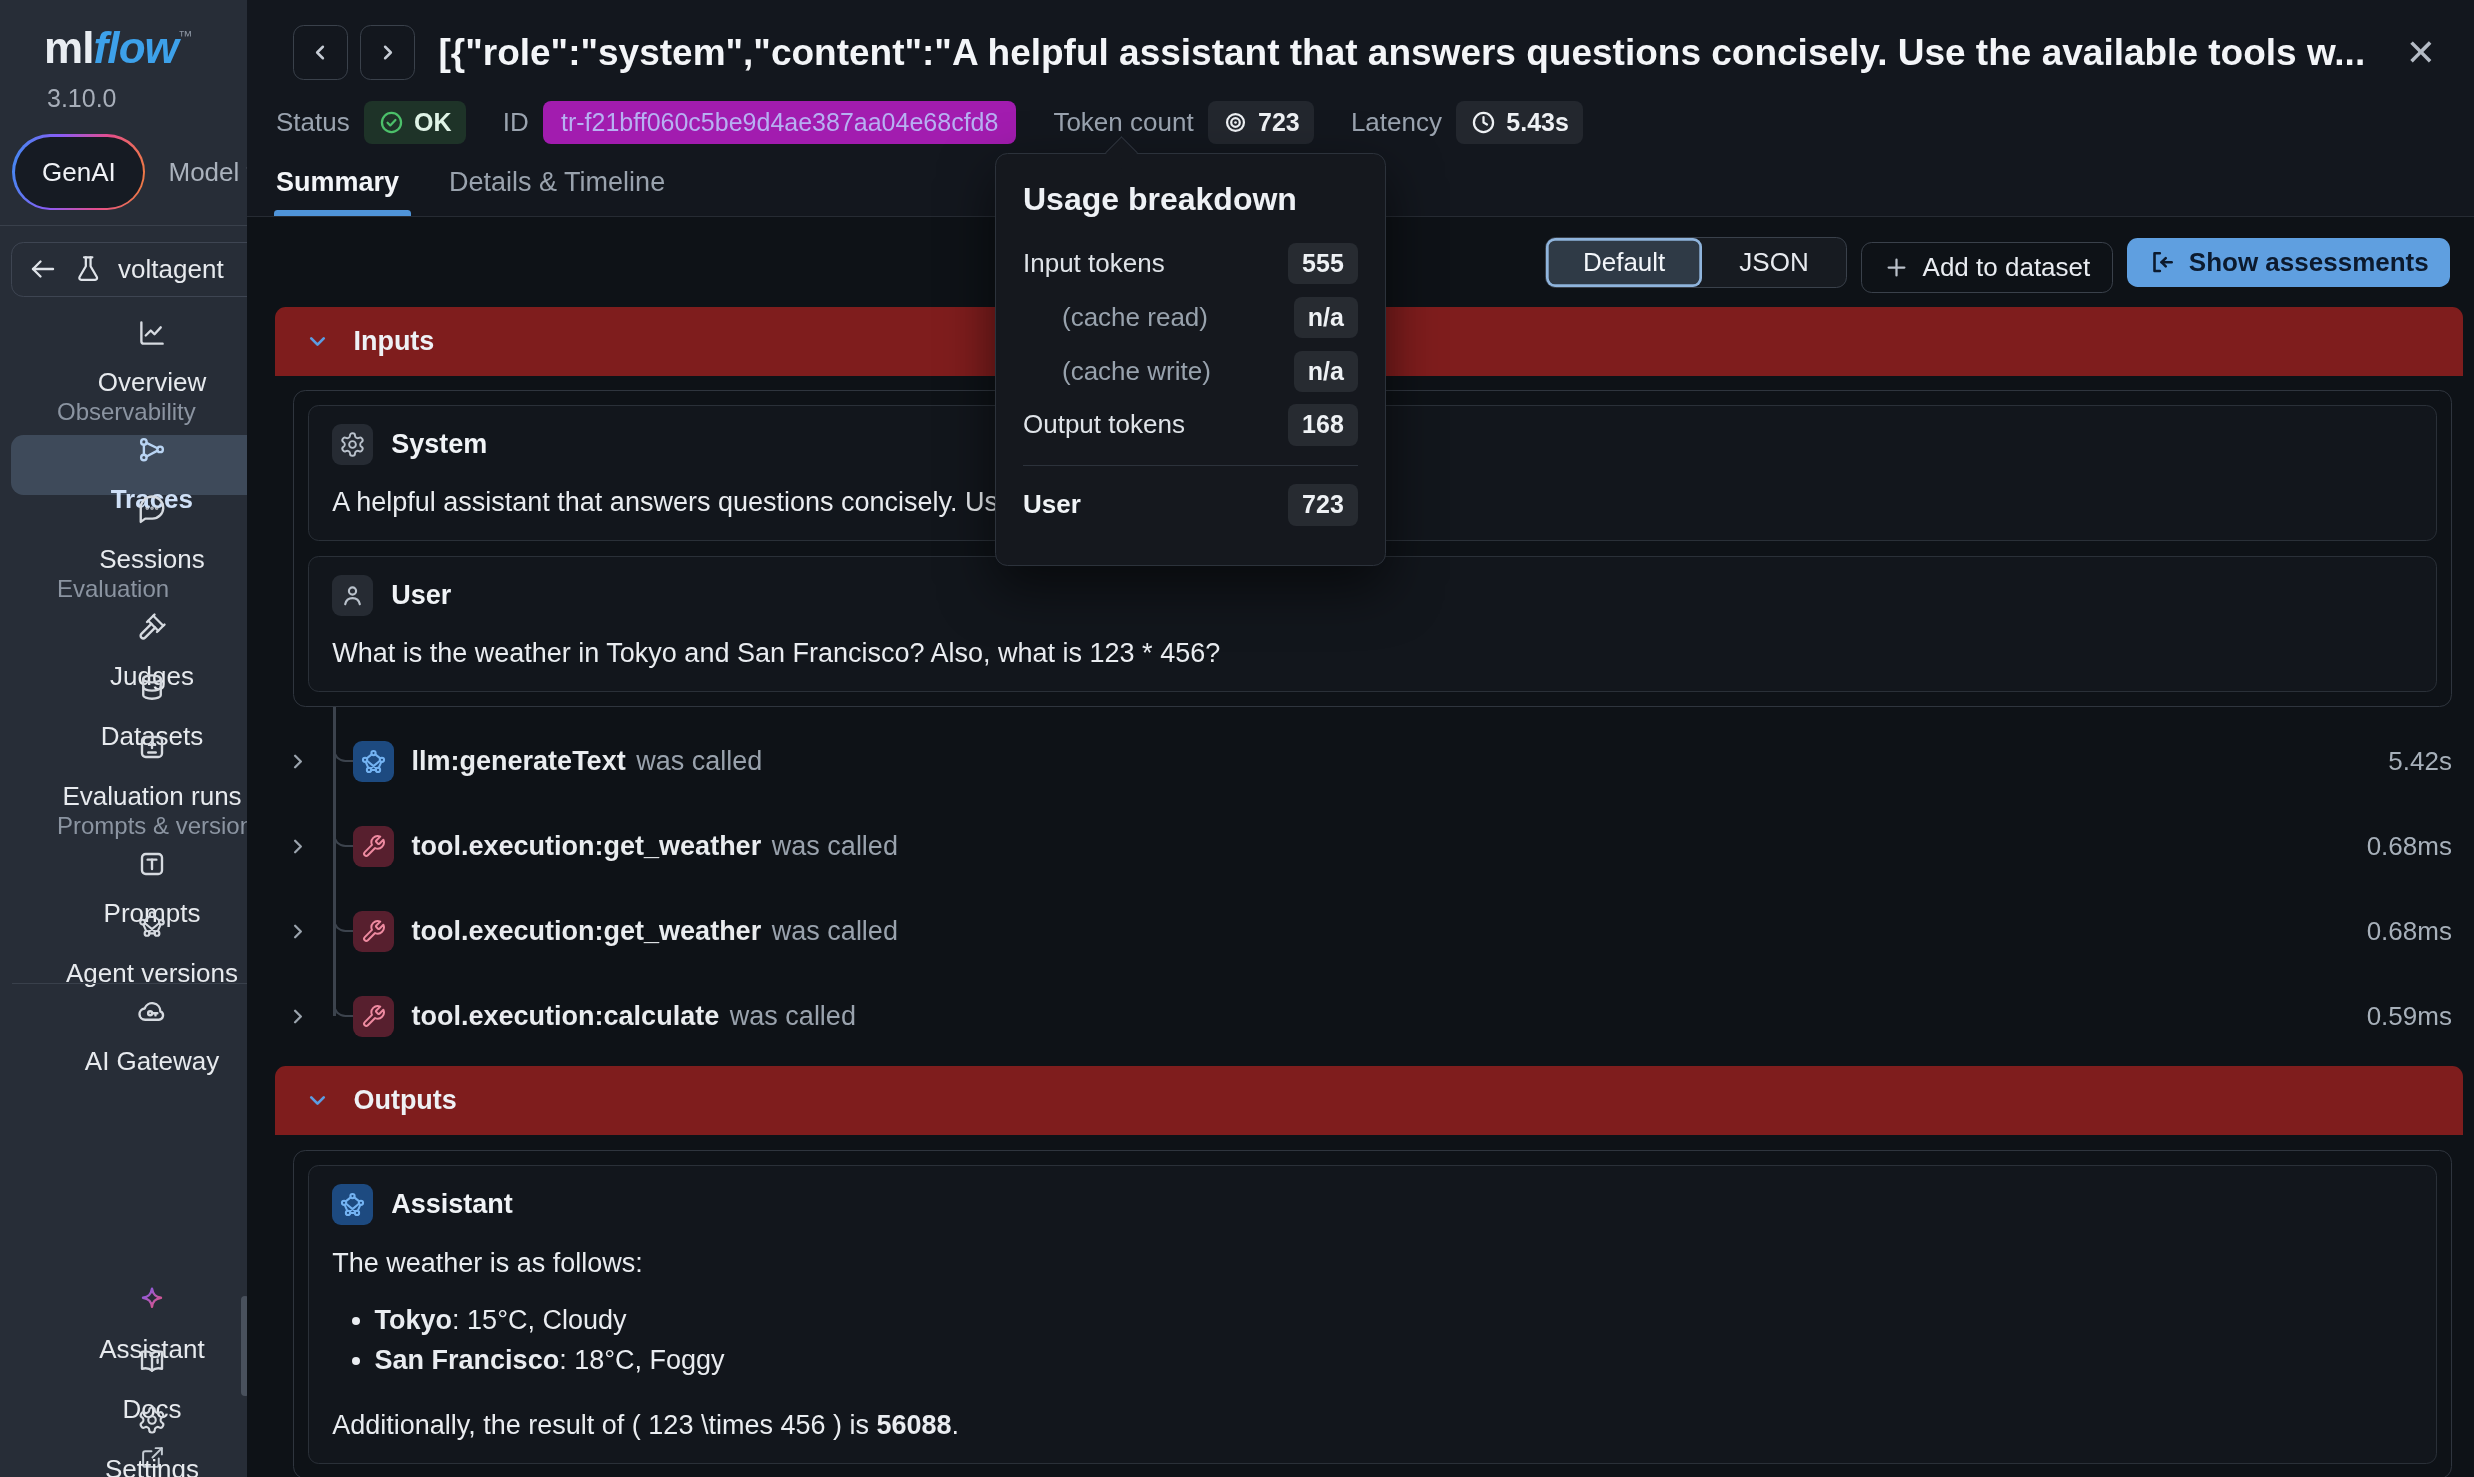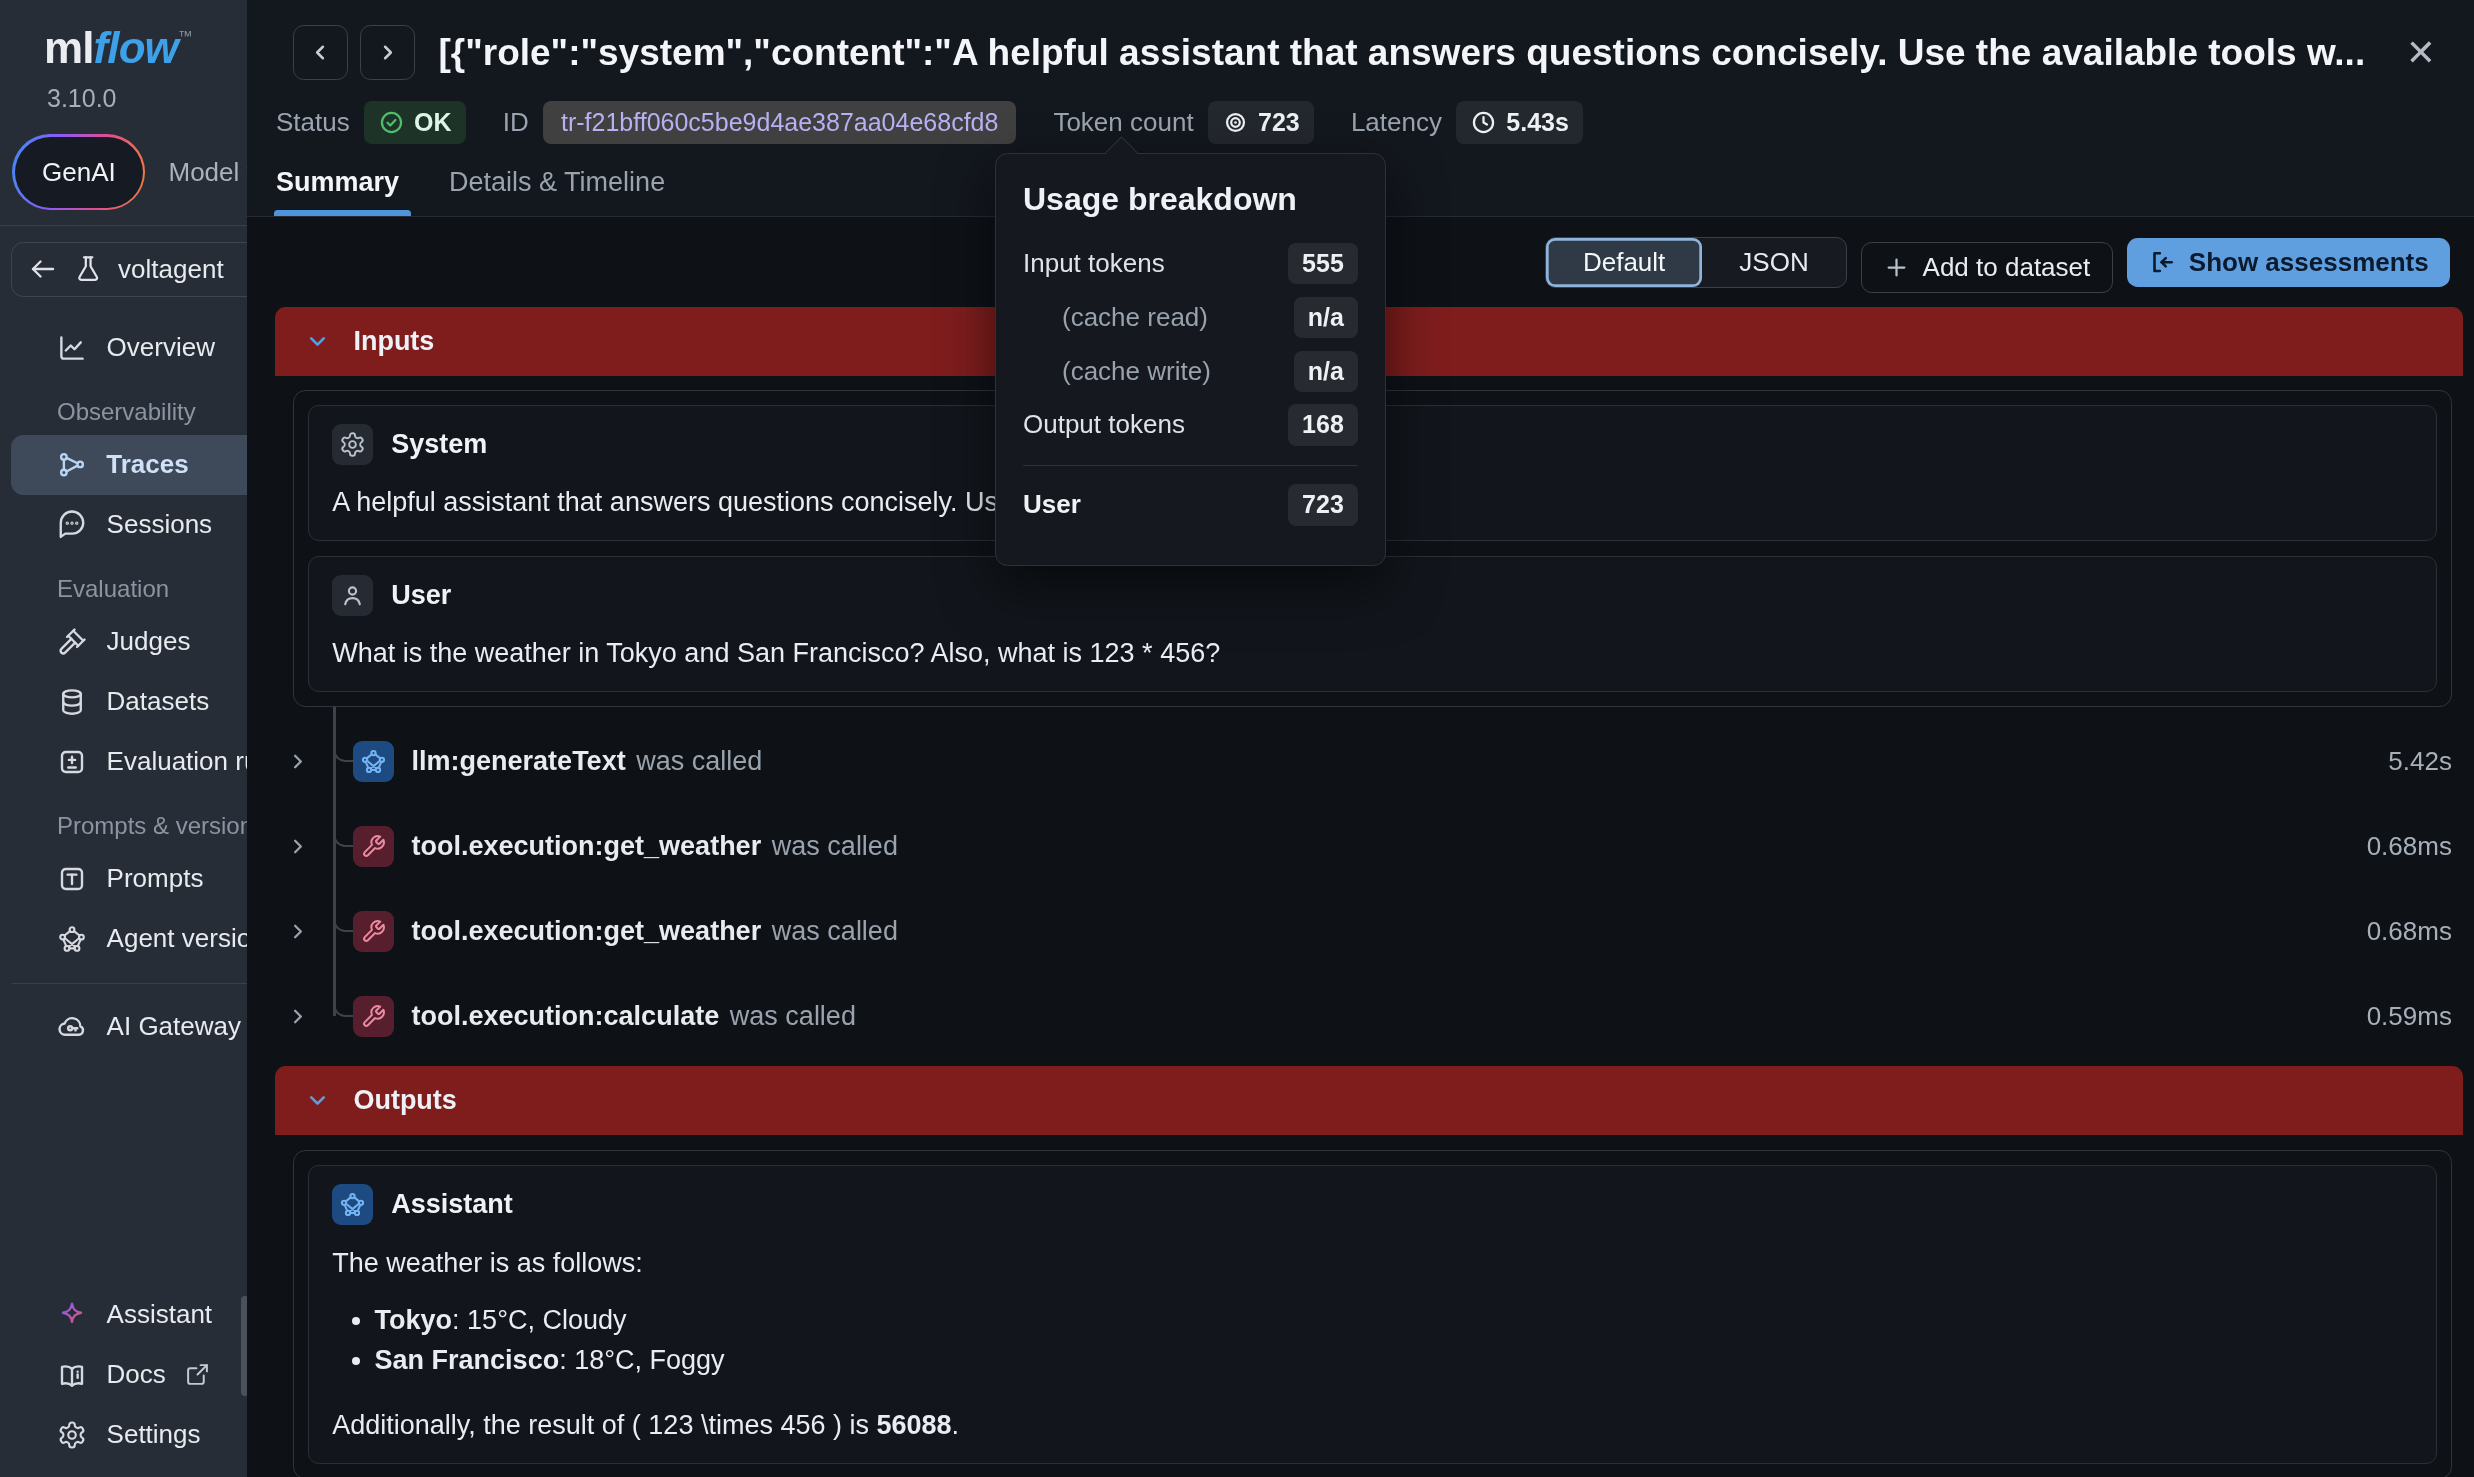--- a/index.html
+++ b/index.html
@@ -36,21 +36,21 @@
   .side-tab-inactive { font-size:26px; color:#aab2bd; }
   .exp-box {
     margin:16px 0 0 10.7px; width:293px; height:55px; flex:0 0 auto;
     border:1.8px solid #3e4552; border-radius:12.4px;
     display:flex; align-items:center; gap:16px; padding:0 16px;
   }
   .exp-name { font-size:26px; color:#e7eaee; }
   .nav { margin-top:21.3px; display:flex; flex-direction:column; }
   .nav-item {
     height:60px; display:flex; align-items:center; gap:19.6px;
-    padding-left:57px; white-space:nowrap; cursor:pointer;
+    padding-left:57px; white-space:nowrap; cursor:pointer;flex-direction:column;
   }
   .nav-item .lbl { font-size:26px; color:#e7eaee; }
   .nav-item.active {
     margin-left:10.7px; padding-left:46px; width:calc(100% - 10.7px);
     background:#3e4a5a; border-radius:12.4px 0 0 12.4px;
   }
   .nav-item.active .lbl { color:#cfe0f7; font-weight:700; }
   .nav-section {
     height:57px; display:flex; align-items:flex-end; padding:0 0 9px 57px;
     font-size:24px; color:#8b94a1; white-space:nowrap;
@@ -81,21 +81,21 @@
   }
   .status-row { display:flex; align-items:center; padding:21.3px 32px 0 29px; }
   .meta-label { font-size:26px; color:#9aa3af; margin-right:14.2px; }
   .gap40 { width:37px; flex:0 0 auto; }
   .badge {
     display:inline-flex; align-items:center; gap:9px;
     background:#23272e; border-radius:8px; padding:7.1px 14.2px;
     font-size:25px; font-weight:700; color:#eef1f4; white-space:nowrap;
   }
   .badge.ok { background:#1e3328; color:#dff3e6; }
-  .badge.id { background:#404040; color:#b7b0f2; font-weight:400; padding:7.1px 18px; }
+  .badge.id { background:#a21caf; color:#b7b0f2; font-weight:400; padding:7.1px 18px; }
   .tabs-row { display:flex; align-items:flex-end; gap:50px; padding:23px 32px 0 29px; }
   .tab { position:relative; font-size:27px; padding-bottom:18px; cursor:pointer; white-space:nowrap; }
   .tab.active { color:#f3f5f8; font-weight:700; }
   .tab.inactive { color:#99a2ad; }
   .tab.active::after {
     content:""; position:absolute; left:-1.8px; right:-12.4px; bottom:0; height:6.2px;
     background:#4f94d9; border-radius:3.6px 3.6px 0 0;
   }
 
   .panel-body { position:relative; }

